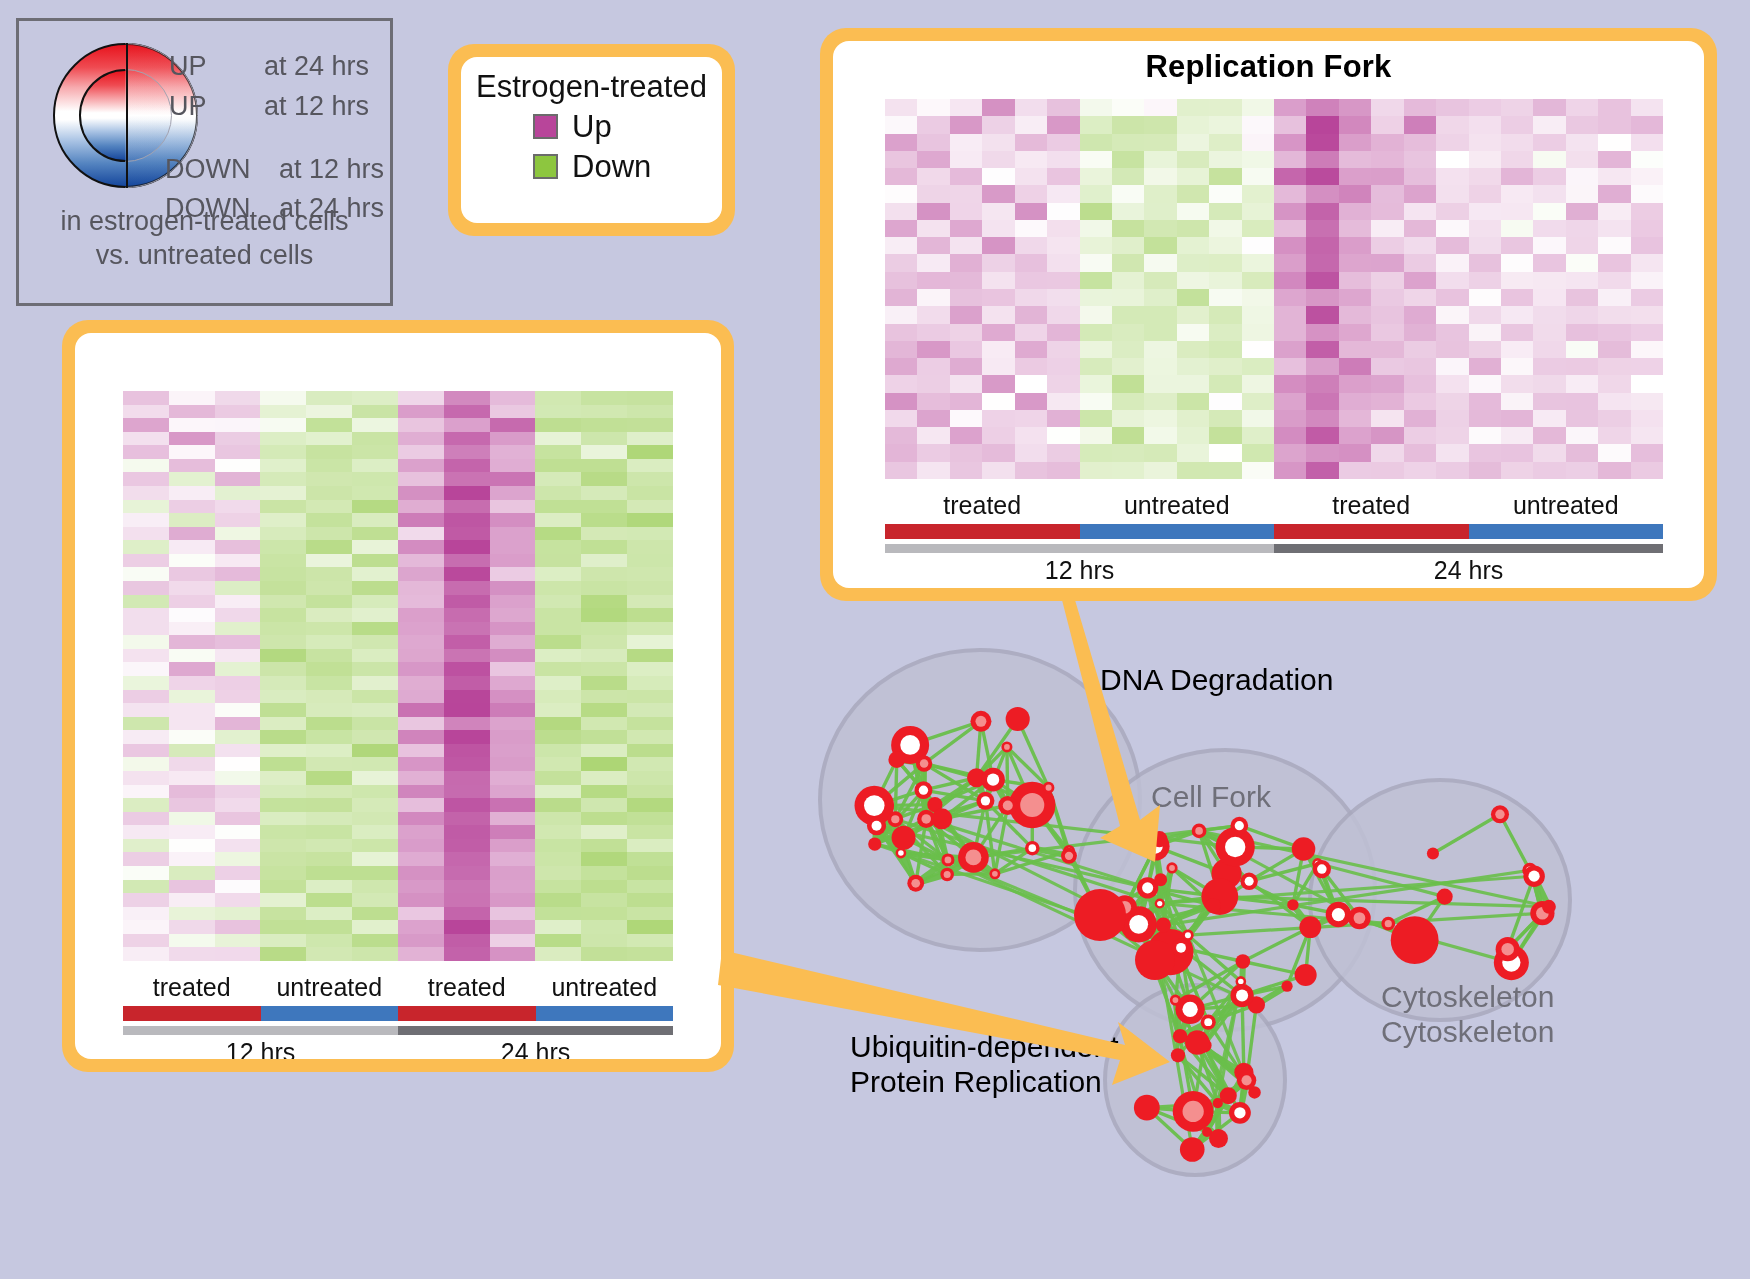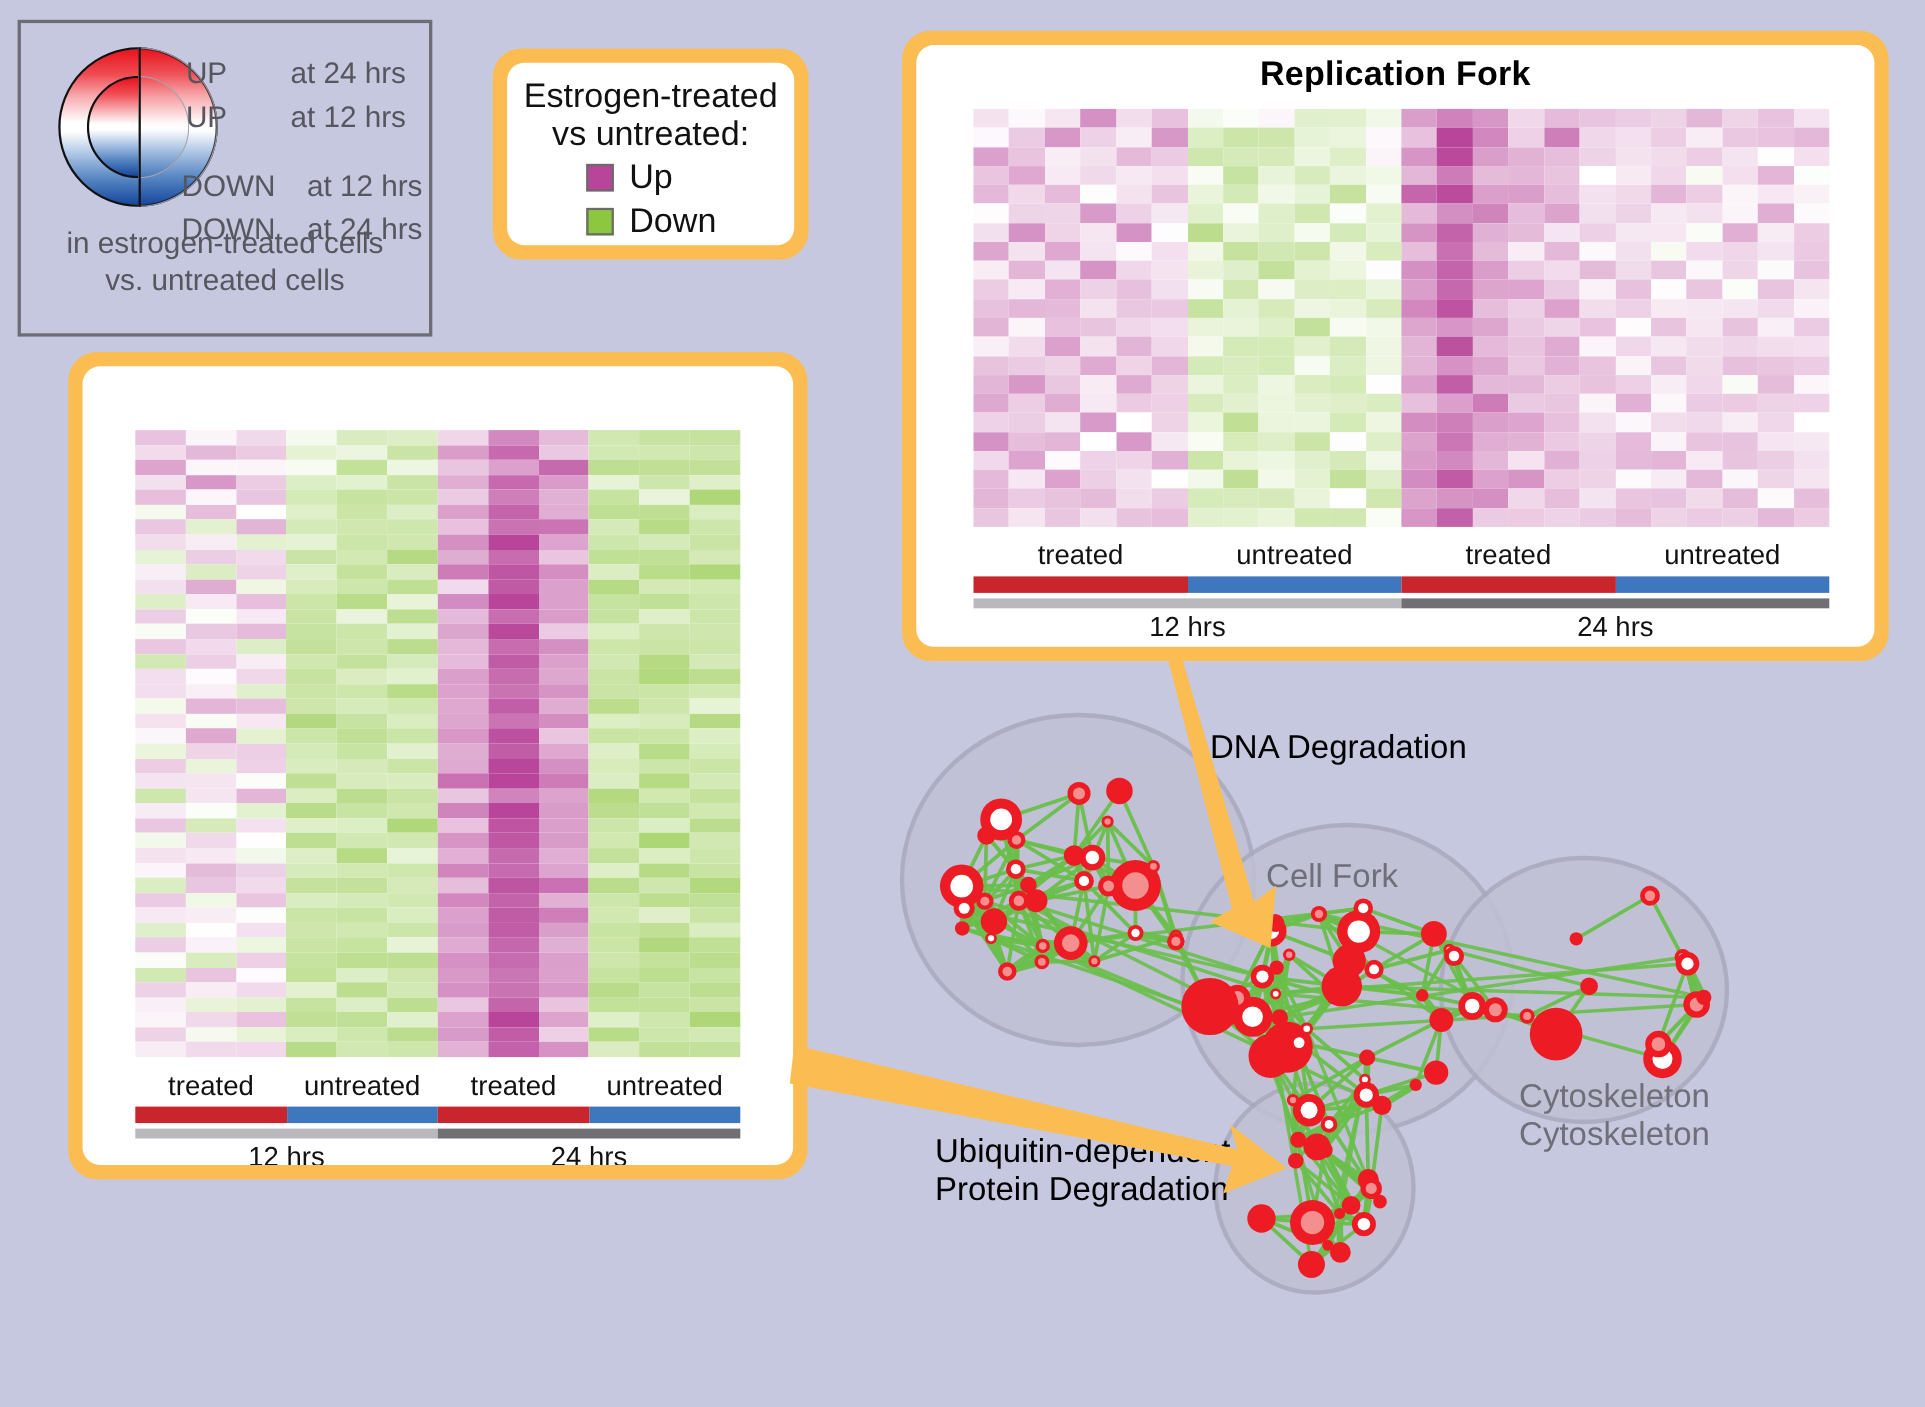--- a/index.html
+++ b/index.html
@@ -142,21 +142,20 @@
     <div class="lg-foot">
       <div>in estrogen-treated cells</div>
       <div>vs. untreated cells</div>
     </div>
   </div>
 
   <div class="panel" id="legend-updown">
     <div class="panel-inner">
       <div class="ud-title">
         <div>Estrogen-treated</div>
-        <div>vs untreated:</div>
       </div>
       <div class="ud-item">
         <span class="sw" id="sw-up" style="background: rgb(184, 69, 154);"></span>
         <span>Up</span>
       </div>
       <div class="ud-item">
         <span class="sw" id="sw-down" style="background: rgb(141, 198, 63);"></span>
         <span>Down</span>
       </div>
     </div>
@@ -1730,21 +1729,21 @@
         </g>
       </svg>
     <div class="net-label" id="lbl-dna">DNA Degradation</div>
     <div class="net-label" id="lbl-cellcycle">Cell Fork</div>
     <div class="net-label" id="lbl-micro">
       <div>Cytoskeleton</div>
       <div>Cytoskeleton</div>
     </div>
     <div class="net-label" id="lbl-ubq">
       <div>Ubiquitin-dependent</div>
-      <div>Protein Degradation</div>
+      <div>Protein Replication</div>
     </div>
   </div>
 
   <svg class="arrow" style="left:0;top:0;width:1750px;height:1279px;pointer-events:none;">
 
     <polygon points="1030,600 1075,600 1140,820 1160,805 1155,862 1100,838 1120,826 1062,600" fill="#fbbd52"></polygon>
 
     <polygon points="722,950 1125,1045 1118,1022 1170,1062 1112,1085 1120,1060 718,985" fill="#fbbd52"></polygon>
   </svg>
 

